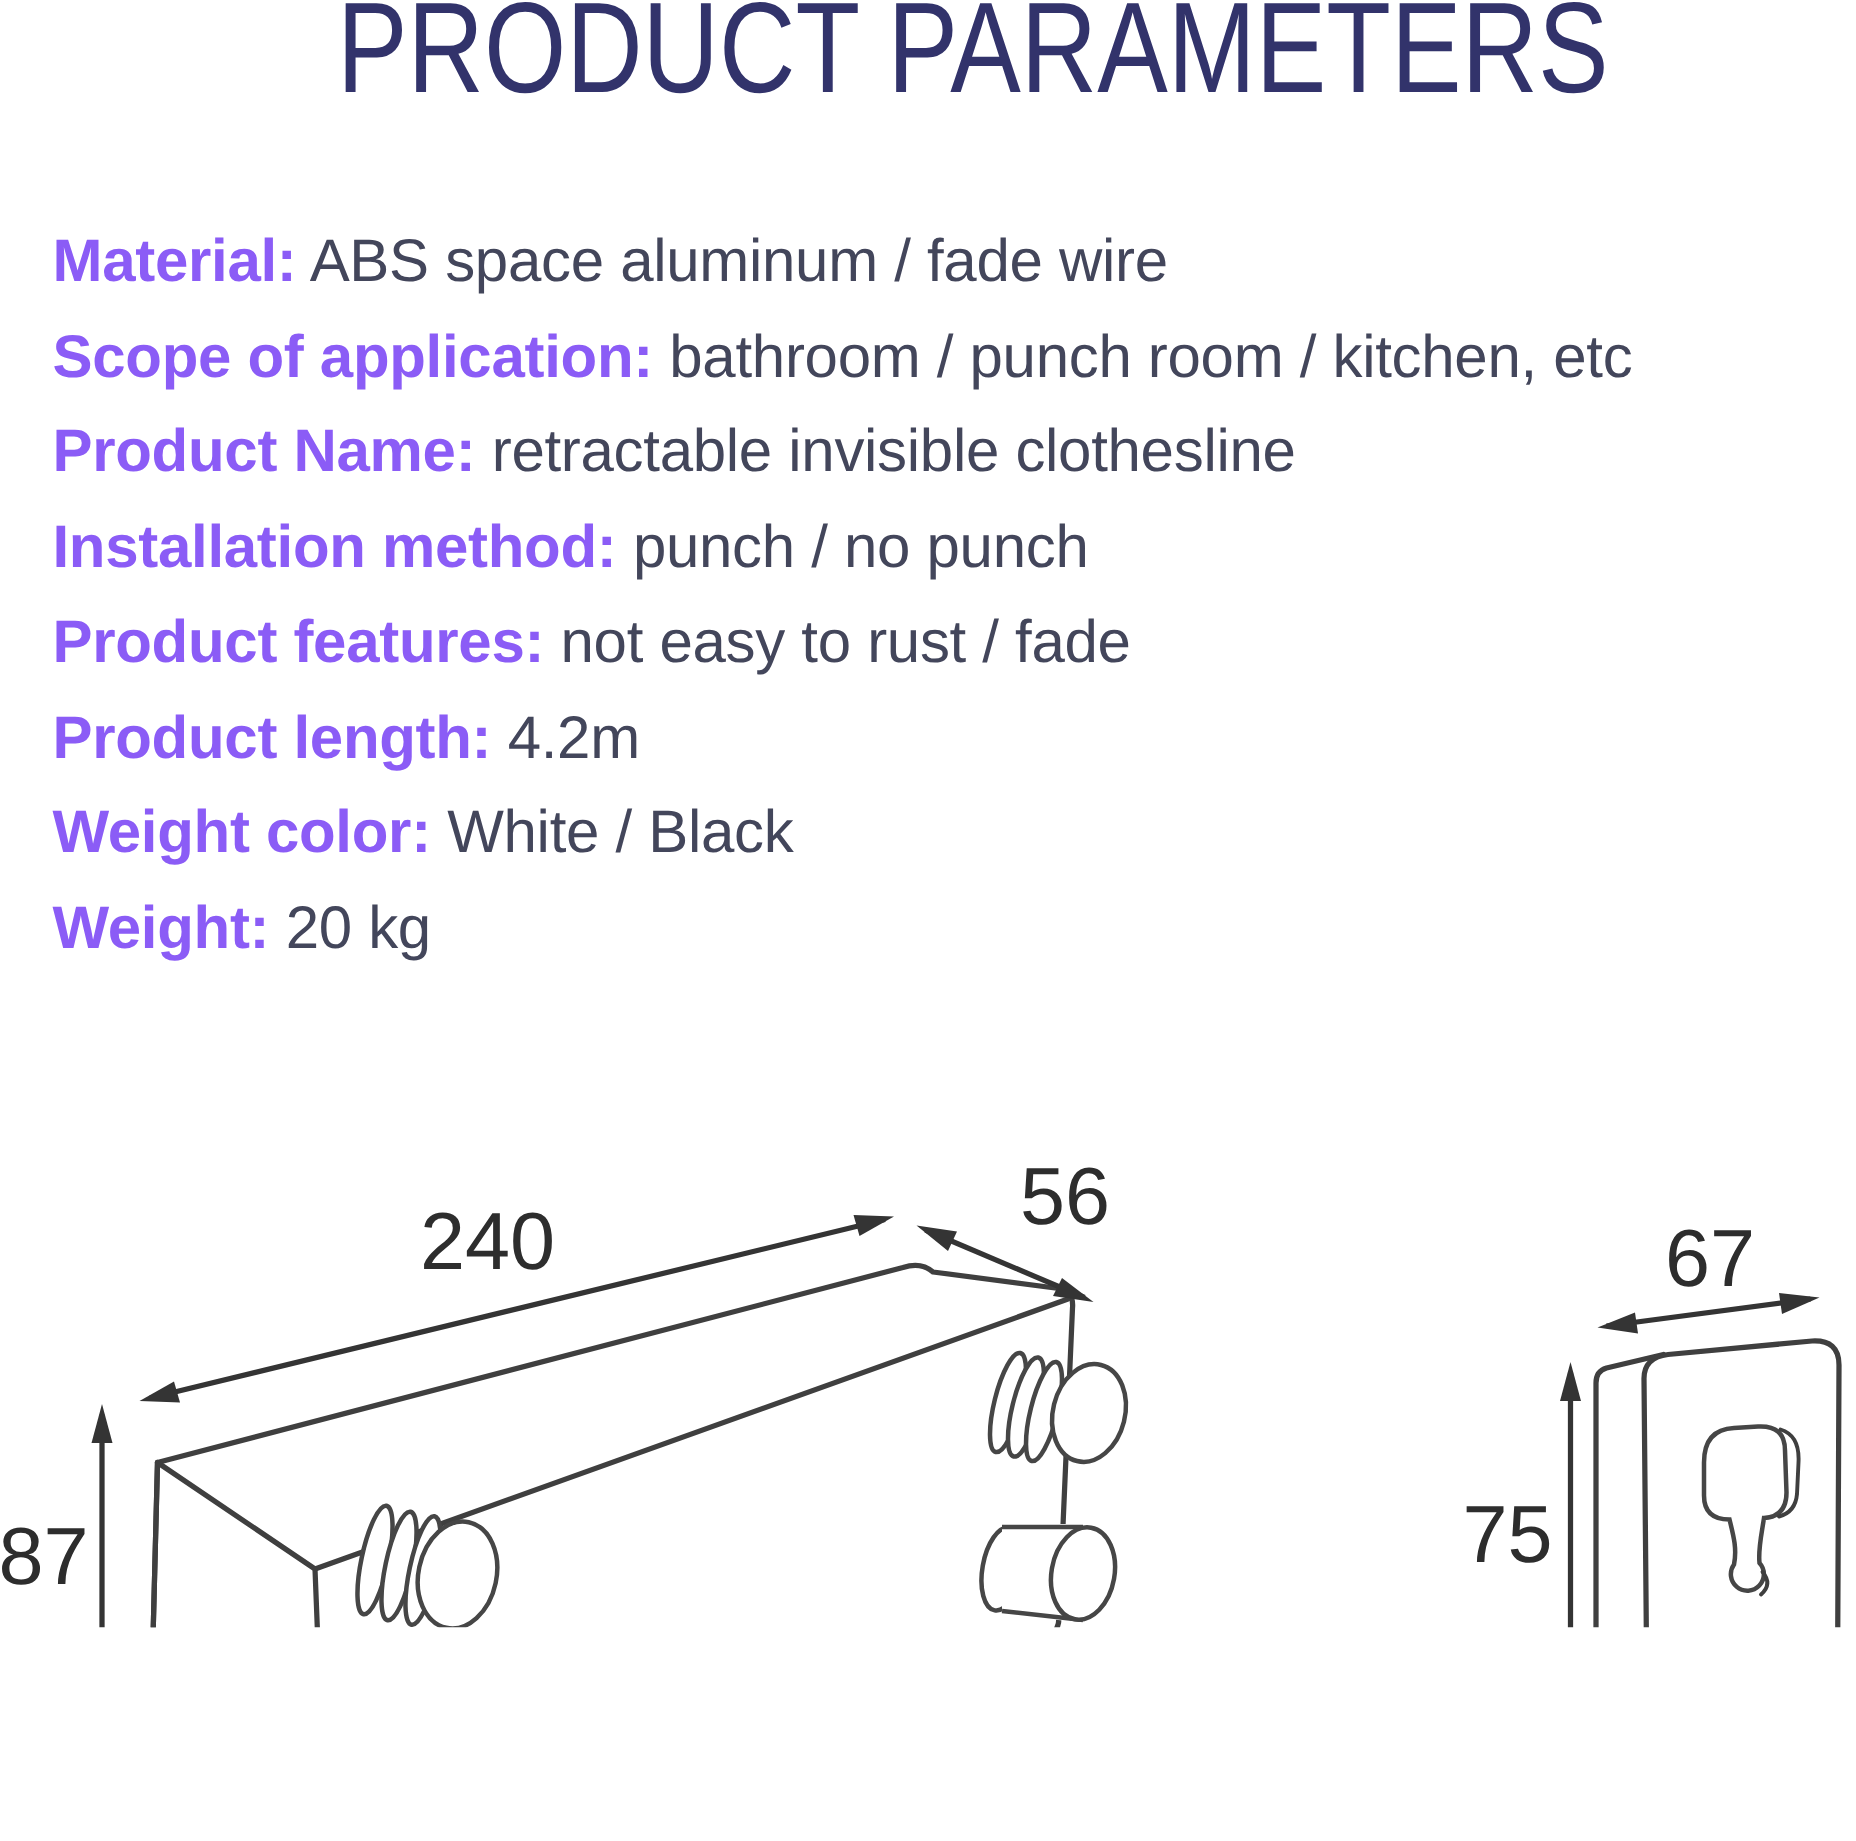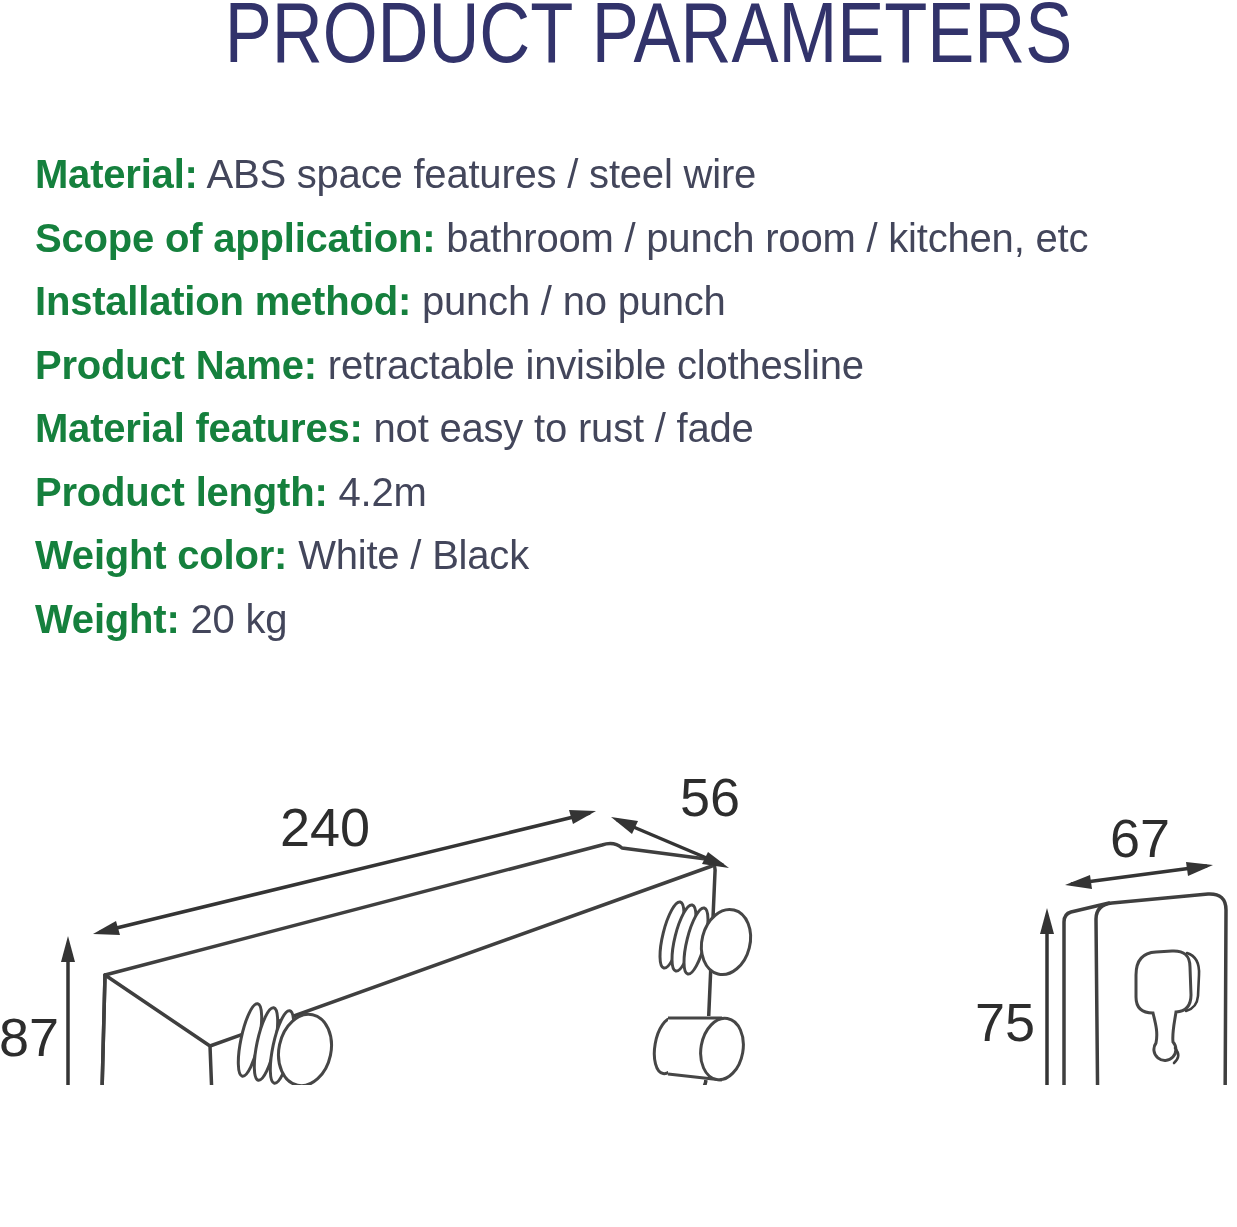--- a/index.html
+++ b/index.html
@@ -29,21 +29,21 @@
     left:35px;top:143px;right:10px;
   }
   .spec-row{
     margin:0;
     font-size:40px;
     line-height:63.5px;
     color:#43465b;
     letter-spacing:-0.2px;
     white-space:nowrap;
   }
-  .spec-label{font-weight:700;color:#15803d;}
+  .spec-label{font-weight:700;color:#8b5cf6;}
   .spec-value{font-weight:400;}
   .diagram{position:absolute;}
   .diagram.left{left:0;top:758px;}
   .diagram.right{left:960px;top:805px;}
   svg .ln{stroke:#3f3f3f;stroke-width:3.5;fill:none;stroke-linecap:round;stroke-linejoin:round;}
   svg .thin{stroke:#464646;stroke-width:3;fill:#ffffff;}
   svg .dimln{stroke:#343434;stroke-width:3.5;fill:none;}
   svg .head{fill:#343434;stroke:none;}
   svg .white{fill:#ffffff;stroke:none;}
   svg text{
@@ -53,25 +53,25 @@
   }
 </style>
 </head>
 <body>
 
 <div class="page">
 
   <h1 class="title">PRODUCT PARAMETERS</h1>
 
   <div class="specs">
-    <p class="spec-row"><span class="spec-label">Material:</span> <span class="spec-value">ABS space features / steel wire</span></p>
+    <p class="spec-row"><span class="spec-label">Material:</span> <span class="spec-value">ABS space aluminum / fade wire</span></p>
     <p class="spec-row"><span class="spec-label">Scope of application:</span> <span class="spec-value">bathroom / punch room / kitchen, etc</span></p>
+    <p class="spec-row"><span class="spec-label">Product Name:</span> <span class="spec-value">retractable invisible clothesline</span></p>
     <p class="spec-row"><span class="spec-label">Installation method:</span> <span class="spec-value">punch / no punch</span></p>
-    <p class="spec-row"><span class="spec-label">Product Name:</span> <span class="spec-value">retractable invisible clothesline</span></p>
-    <p class="spec-row"><span class="spec-label">Material features:</span> <span class="spec-value">not easy to rust / fade</span></p>
+    <p class="spec-row"><span class="spec-label">Product features:</span> <span class="spec-value">not easy to rust / fade</span></p>
     <p class="spec-row"><span class="spec-label">Product length:</span> <span class="spec-value">4.2m</span></p>
     <p class="spec-row"><span class="spec-label">Weight color:</span> <span class="spec-value">White / Black</span></p>
     <p class="spec-row"><span class="spec-label">Weight:</span> <span class="spec-value">20 kg</span></p>
   </div>
 
   <div class="diagram left">
     <svg width="760" height="469" viewBox="0 0 760 469">
 
       <path class="ln" d="M 105,217
                L 602,87 Q 614,83 622,90

